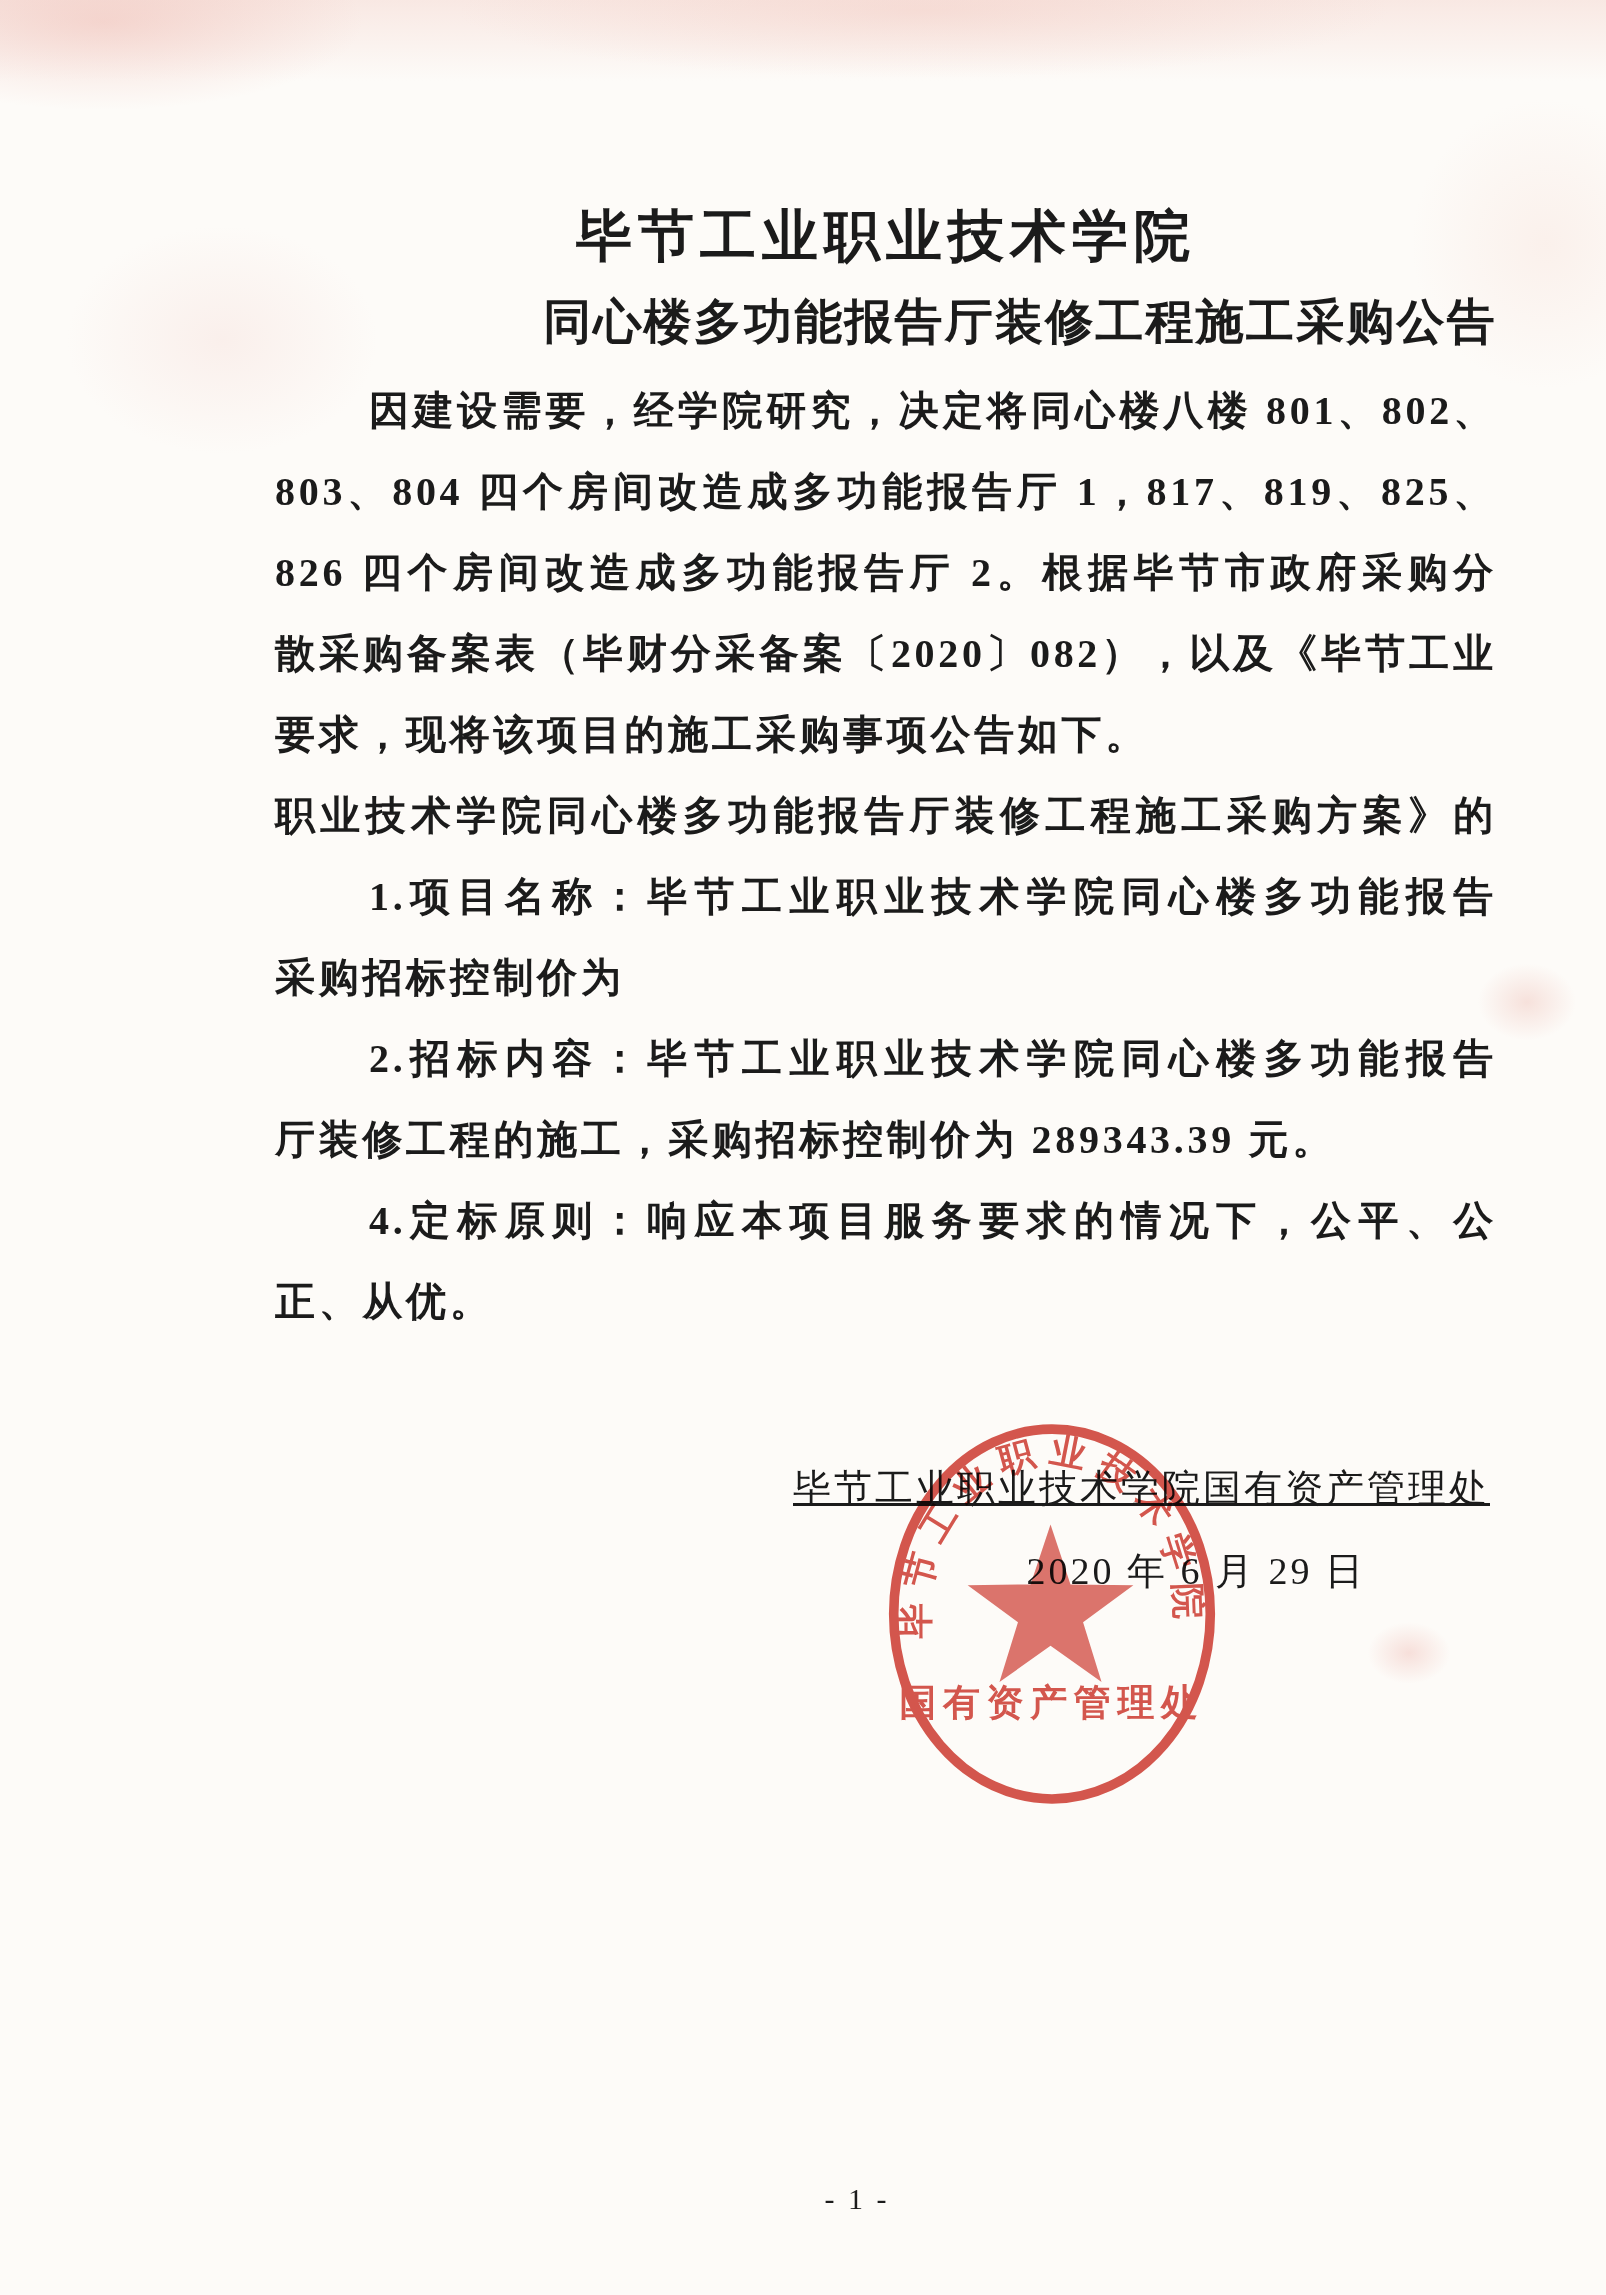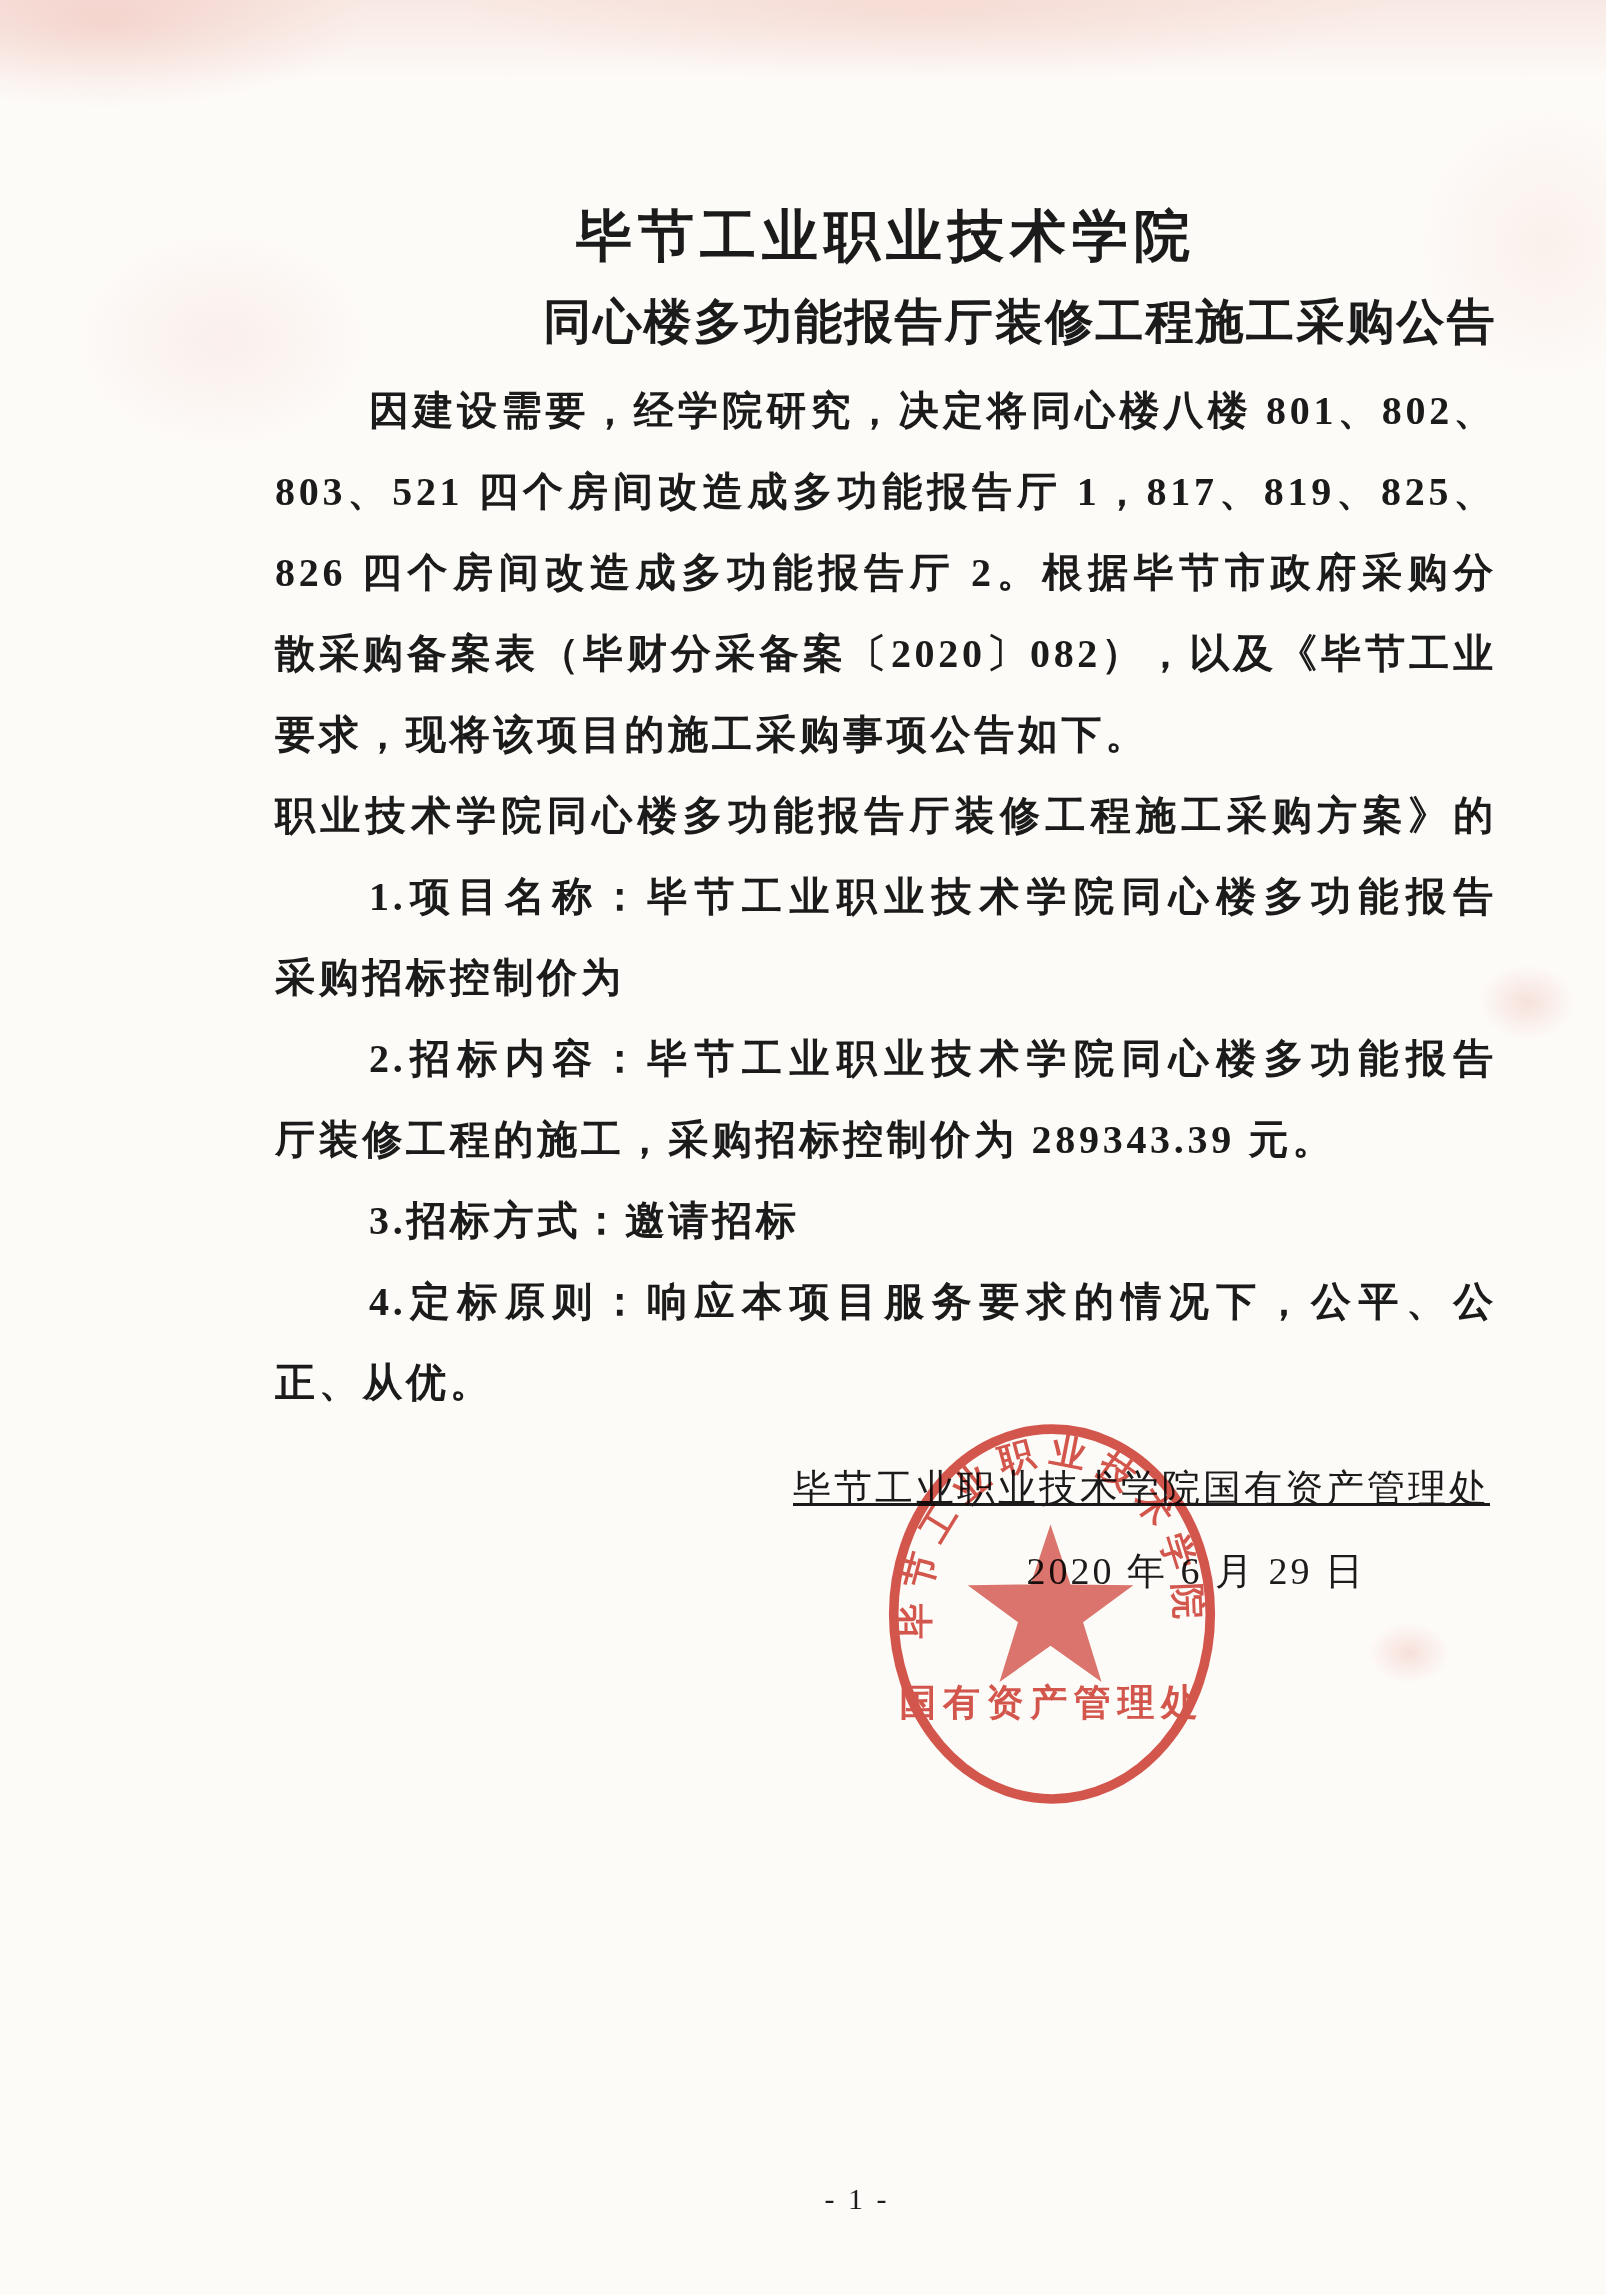--- a/index.html
+++ b/index.html
@@ -61,30 +61,29 @@
 
   <div class="artifacts"></div>
 
   <header class="titles">
     <div class="t1">毕节工业职业技术学院</div>
     <div class="t2">同心楼多功能报告厅装修工程施工采购公告</div>
   </header>
 
   <main class="bodytext">
       <div class="bline indent just">因建设需要，经学院研究，决定将同心楼八楼 801、802、</div>
-      <div class="bline just">803、521 四个房间改造成多功能报告厅 1，817、819、825、</div>
+      <div class="bline just">803、804 四个房间改造成多功能报告厅 1，817、819、825、</div>
       <div class="bline just">826 四个房间改造成多功能报告厅 2。根据毕节市政府采购分</div>
       <div class="bline just">散采购备案表（毕财分采备案〔2020〕082），以及《毕节工业</div>
       <div class="bline">要求，现将该项目的施工采购事项公告如下。</div>
       <div class="bline just">职业技术学院同心楼多功能报告厅装修工程施工采购方案》的</div>
       <div class="bline indent just">1.项目名称：毕节工业职业技术学院同心楼多功能报告</div>
       <div class="bline">采购招标控制价为</div>
       <div class="bline indent just">2.招标内容：毕节工业职业技术学院同心楼多功能报告</div>
       <div class="bline">厅装修工程的施工，采购招标控制价为 289343.39 元。</div>
-      <div class="bline indent">3.招标方式：邀请招标</div>
       <div class="bline indent just">4.定标原则：响应本项目服务要求的情况下，公平、公</div>
       <div class="bline">正、从优。</div>
     </main>
 
   <div class="sig">
     <div class="dept">毕节工业职业技术学院国有资产管理处</div>
     <div class="date">2020 年 6 月 29 日</div>
   </div>
 
   <svg class="stamp" viewBox="0 0 500 580" xmlns="http://www.w3.org/2000/svg">

